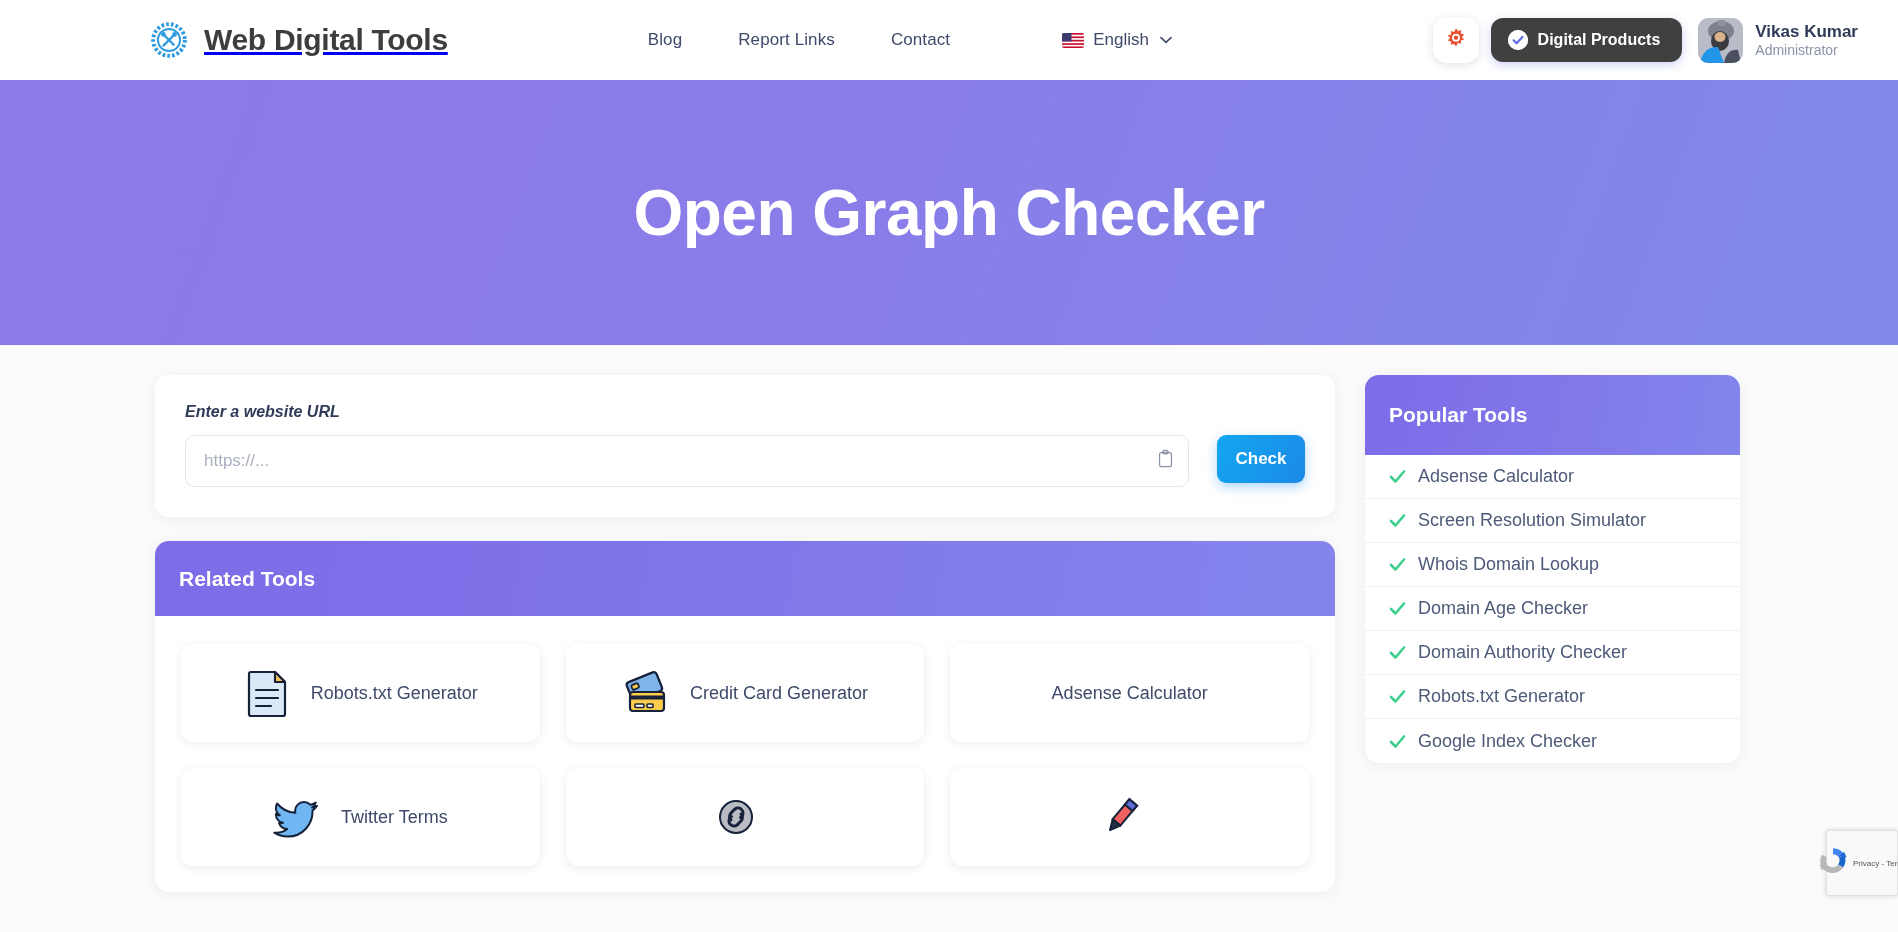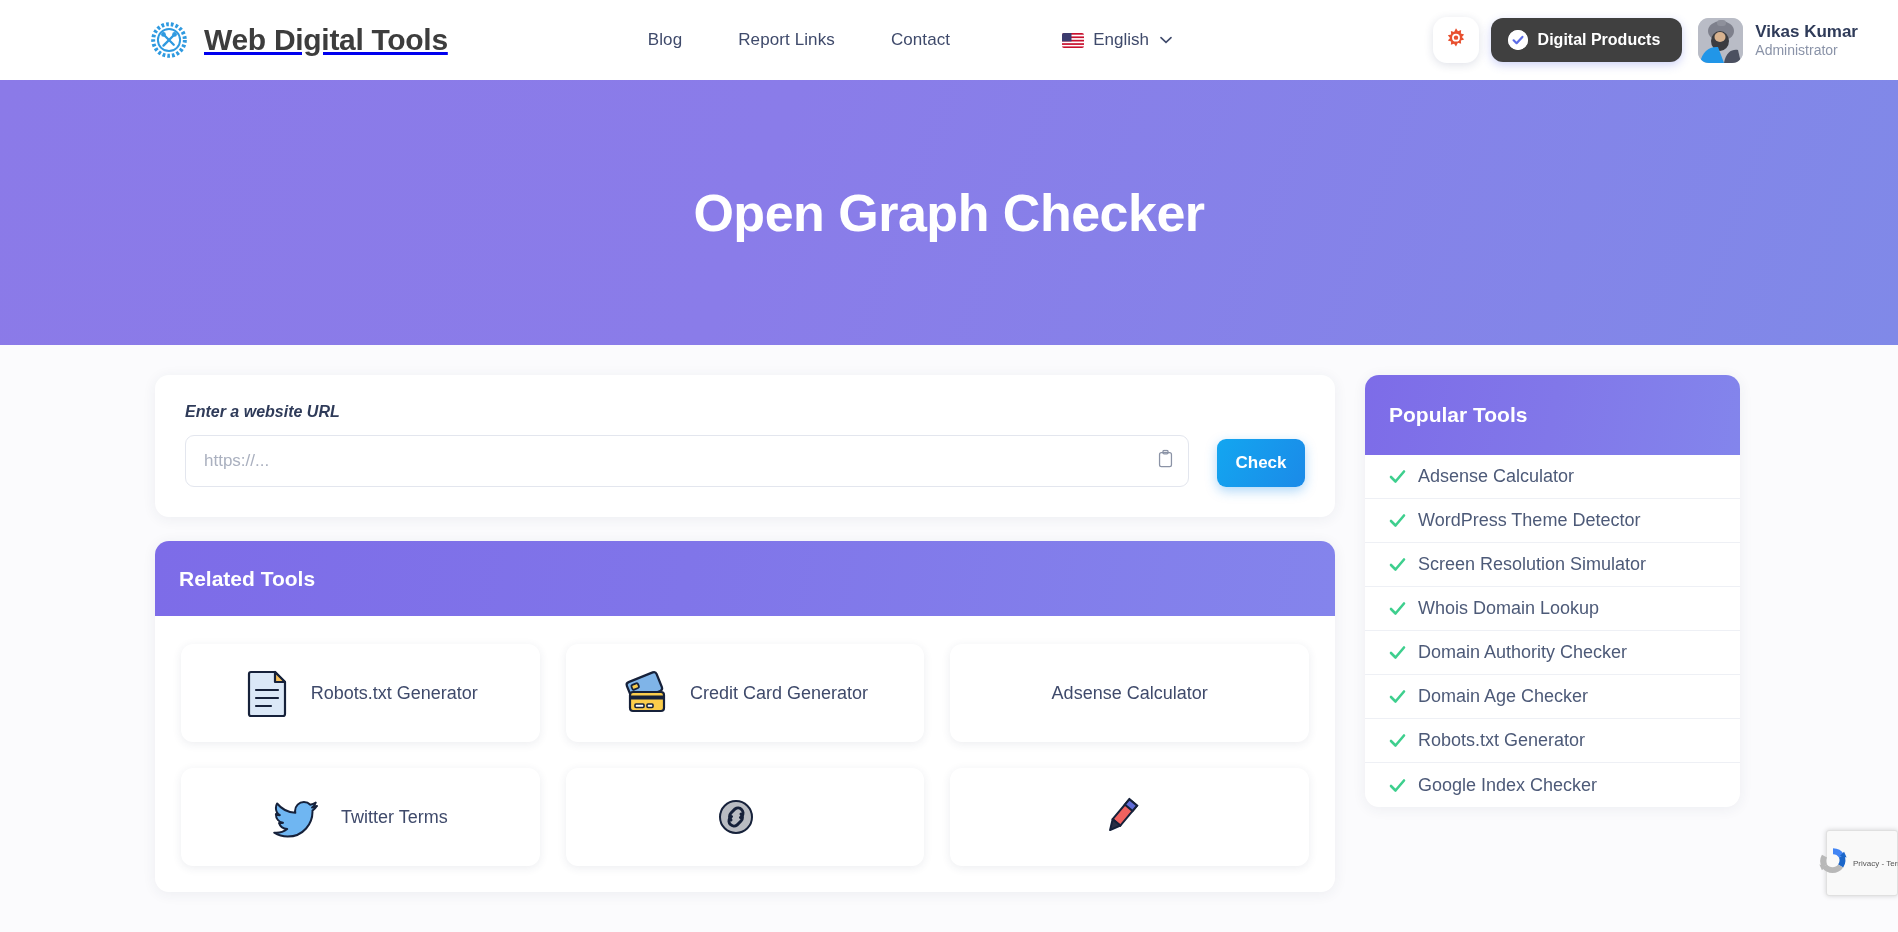--- a/index.html
+++ b/index.html
@@ -63,34 +63,34 @@
   .user-name { font-size:17px; font-weight:bold; color:#2f3b59; white-space:nowrap;}
   .user-role { font-size:14px; color:#8a93a8; white-space:nowrap;}
 
   
   .hero {
     height: 265px; width: 100%;
     background: linear-gradient(110deg, #8b7ae8 0%, #8a7ce9 40%, #8089e8 100%);
     display:flex; align-items:center; justify-content:center;
   }
   .hero h1 {
-    color:#fff; font-size: 52px; font-weight: bold; letter-spacing:-0.5px;
+    color:#fff; font-size: 64px; font-weight: bold; letter-spacing:-0.5px;
   }
 
   
   .content { display:flex; padding: 30px 150px 0 155px; gap: 30px; align-items:flex-start; }
   .left-col { width: 1180px; flex:none; }
   .right-col { width: 375px; flex:none; }
 
   .url-card {
     background:#fff; border-radius: 14px; padding: 28px 30px 30px 30px;
     box-shadow: 0 2px 14px rgba(40,50,90,.07);
   }
   .url-label { font-size:16px; font-weight:bold; color:#2f3b59; margin-bottom: 14px; font-style: italic; }
-  .url-row { display:flex; align-items:flex-end; gap: 28px; }
+  .url-row { display:flex; align-items:flex-start; gap: 28px; }
   .url-input-wrap {
     flex:1; position:relative; height: 52px;
     border:1px solid #e3e6ee; border-radius: 9px; background:#fff;
     display:flex; align-items:center;
   }
   .url-input {
     border:none; outline:none; background:transparent; width:100%;
     height:100%; padding: 0 46px 0 18px; font-size:17px; color:#2f3b59;
     font-family:"Liberation Sans", sans-serif;
   }
@@ -357,45 +357,39 @@
           <div class="pop-item">
             <span class="tickw"><svg viewBox="0 0 17 17" width="17" height="17">
                   <path d="M2 9 L6.5 13.5 L15 3.5" fill="none" stroke="#3ecf8e" stroke-width="2.6" stroke-linecap="round" stroke-linejoin="round"></path>
                 </svg></span>
             <span class="pop-label">Adsense Calculator</span>
           </div>
           <div class="pop-item">
             <span class="tickw"><svg viewBox="0 0 17 17" width="17" height="17">
                   <path d="M2 9 L6.5 13.5 L15 3.5" fill="none" stroke="#3ecf8e" stroke-width="2.6" stroke-linecap="round" stroke-linejoin="round"></path>
                 </svg></span>
-            <span class="pop-label">WordPress Theme Detector</span>
-          </div>
-          <div class="pop-item">
-            <span class="tickw"><svg viewBox="0 0 17 17" width="17" height="17">
-                  <path d="M2 9 L6.5 13.5 L15 3.5" fill="none" stroke="#3ecf8e" stroke-width="2.6" stroke-linecap="round" stroke-linejoin="round"></path>
-                </svg></span>
             <span class="pop-label">Screen Resolution Simulator</span>
           </div>
           <div class="pop-item">
             <span class="tickw"><svg viewBox="0 0 17 17" width="17" height="17">
                   <path d="M2 9 L6.5 13.5 L15 3.5" fill="none" stroke="#3ecf8e" stroke-width="2.6" stroke-linecap="round" stroke-linejoin="round"></path>
                 </svg></span>
             <span class="pop-label">Whois Domain Lookup</span>
           </div>
           <div class="pop-item">
             <span class="tickw"><svg viewBox="0 0 17 17" width="17" height="17">
                   <path d="M2 9 L6.5 13.5 L15 3.5" fill="none" stroke="#3ecf8e" stroke-width="2.6" stroke-linecap="round" stroke-linejoin="round"></path>
                 </svg></span>
+            <span class="pop-label">Domain Age Checker</span>
+          </div>
+          <div class="pop-item">
+            <span class="tickw"><svg viewBox="0 0 17 17" width="17" height="17">
+                  <path d="M2 9 L6.5 13.5 L15 3.5" fill="none" stroke="#3ecf8e" stroke-width="2.6" stroke-linecap="round" stroke-linejoin="round"></path>
+                </svg></span>
             <span class="pop-label">Domain Authority Checker</span>
-          </div>
-          <div class="pop-item">
-            <span class="tickw"><svg viewBox="0 0 17 17" width="17" height="17">
-                  <path d="M2 9 L6.5 13.5 L15 3.5" fill="none" stroke="#3ecf8e" stroke-width="2.6" stroke-linecap="round" stroke-linejoin="round"></path>
-                </svg></span>
-            <span class="pop-label">Domain Age Checker</span>
           </div>
           <div class="pop-item">
             <span class="tickw"><svg viewBox="0 0 17 17" width="17" height="17">
                   <path d="M2 9 L6.5 13.5 L15 3.5" fill="none" stroke="#3ecf8e" stroke-width="2.6" stroke-linecap="round" stroke-linejoin="round"></path>
                 </svg></span>
             <span class="pop-label">Robots.txt Generator</span>
           </div>
           <div class="pop-item">
             <span class="tickw"><svg viewBox="0 0 17 17" width="17" height="17">
                   <path d="M2 9 L6.5 13.5 L15 3.5" fill="none" stroke="#3ecf8e" stroke-width="2.6" stroke-linecap="round" stroke-linejoin="round"></path>

